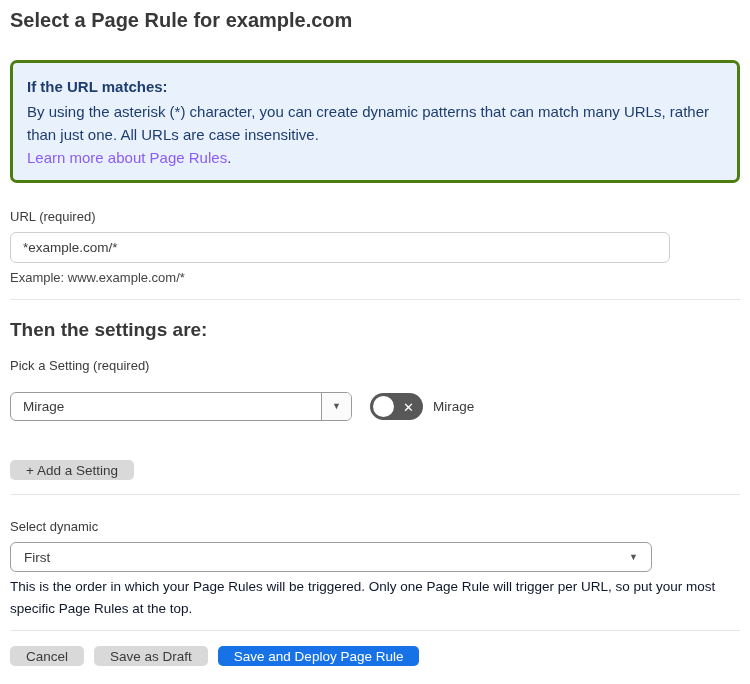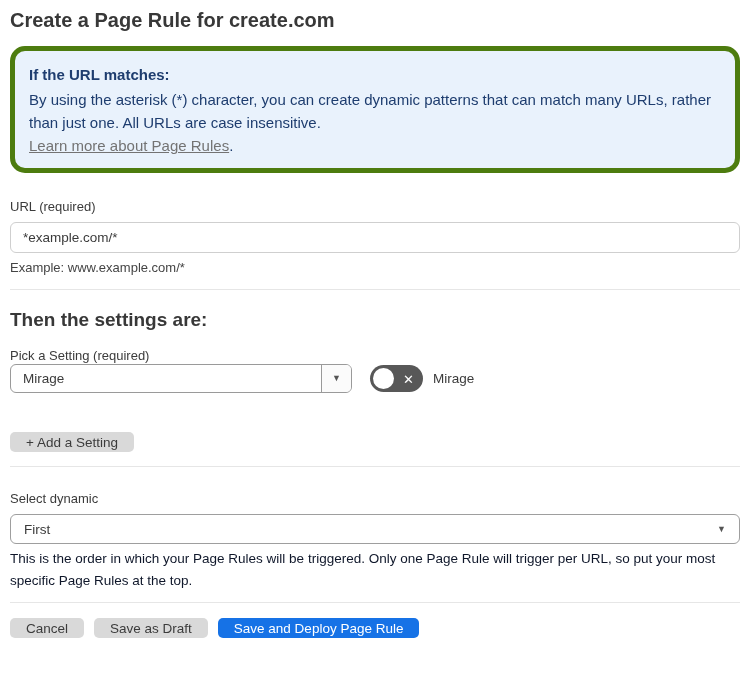--- a/index.html
+++ b/index.html
@@ -15,61 +15,60 @@
 
   .page-title {
     font-size: 20px;
     font-weight: 700;
     color: #383838;
     line-height: 24px;
   }
 
   
   .info-box {
-    margin-top: 14px;
+    margin-top: 28px;
     background: #e9f2fc;
-    border: 5px solid #4d7c0f;
-    border-radius: 15px;
+    border: 3px solid #4d7c0f;
+    border-radius: 7px;
     padding: 13px 14px 11px 14px;
     color: #1e3d6f;
   }
   .info-heading {
     font-size: 15px;
     font-weight: 700;
     line-height: 22px;
   }
   .info-body {
     font-size: 15px;
     line-height: 23px;
     margin-top: 2px;
   }
   .info-link-row { font-size: 15px; line-height: 23px; }
   .info-link {
-    color: #737373;
-    text-decoration: underline;
+    color: #8b5cf6;
     cursor: pointer;
   }
   .info-link-suffix { color: #1e3d6f; }
 
   
   .field-label {
     font-size: 13px;
     color: #3b3b3b;
     line-height: 16px;
   }
   .helper-text {
     font-size: 13px;
     color: #444444;
     line-height: 16px;
   }
 
   .url-label { margin-top: 26px; }
   .text-input {
     display: block;
-    width: 730px;
+    width: 660px;
     height: 31px;
     margin-top: 7px;
     border: 1px solid #cfcfcf;
     border-radius: 6px;
     padding: 0 12px;
     font-size: 13.5px;
     font-family: "Liberation Sans", "DejaVu Sans", sans-serif;
     color: #3b3b3b;
     background: #ffffff;
     outline: none;
@@ -88,21 +87,21 @@
   .section-heading {
     font-size: 19px;
     font-weight: 700;
     color: #383838;
     line-height: 18px;
   }
   .settings-heading { margin-top: 21px; }
   .pick-setting-label { margin-top: 19px; }
 
   .setting-row {
-    margin-top: 0;
+    margin-top: 18px;
     display: flex;
     align-items: center;
   }
 
   
   .select-split {
     display: flex;
     align-items: stretch;
     width: 342px;
     height: 29px;
@@ -185,21 +184,21 @@
   .btn-gray { background: #d9d9d9; color: #3b3b3b; }
   .btn-blue { background: #1672e6; color: #ffffff; }
   .add-setting-btn { margin-top: 39px; }
 
   .order-heading { margin-top: 17px; }
   .order-select-label { margin-top: 24px; }
 
   
   .select-full {
     margin-top: 7px;
-    width: 730px;
+    width: 642px;
     height: 30px;
     border: 1px solid #9e9e9e;
     border-radius: 6px;
     background: #ffffff;
     display: flex;
     align-items: center;
     justify-content: space-between;
     padding: 0 13px;
     font-size: 13.5px;
     color: #3b3b3b;
@@ -218,21 +217,21 @@
     display: flex;
     align-items: center;
     gap: 10px;
   }
 </style>
 </head>
 <body>
 
 <div class="page">
 
-  <h1 class="page-title">Create a Page Rule for create.com</h1>
+  <h1 class="page-title">Select a Page Rule for example.com</h1>
 
   <div class="info-box">
     <div class="info-heading">If the URL matches:</div>
     <div class="info-body">By using the asterisk (*) character, you can create dynamic patterns that can match many URLs, rather than just one. All URLs are case insensitive.</div>
     <div class="info-link-row"><a class="info-link">Learn more about Page Rules</a><span class="info-link-suffix">.</span></div>
   </div>
 
   <div class="field-label url-label">URL (required)</div>
   <input class="text-input" type="text" value="*example.com/*" style="">
   <div class="helper-text url-example">Example: www.example.com/*</div>

